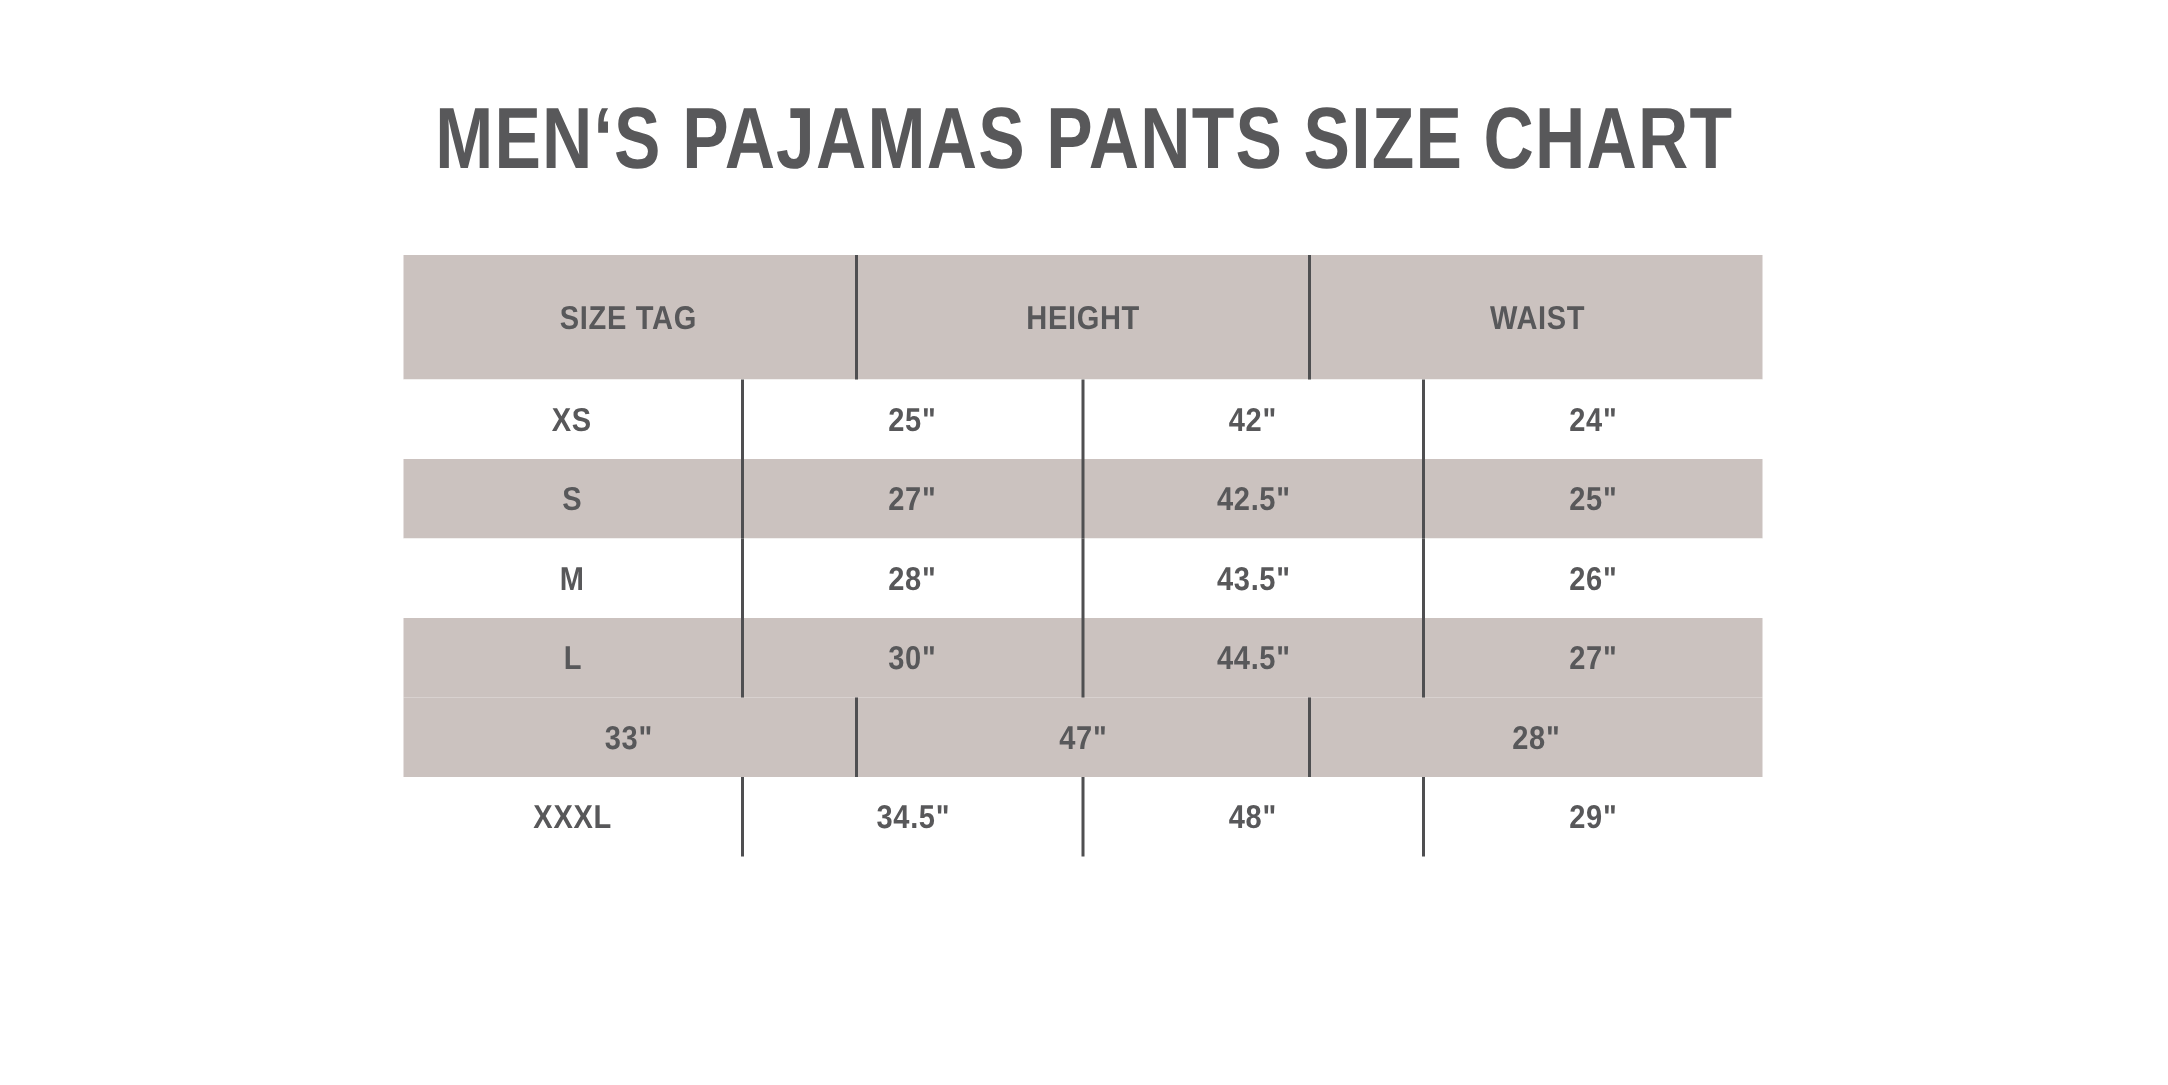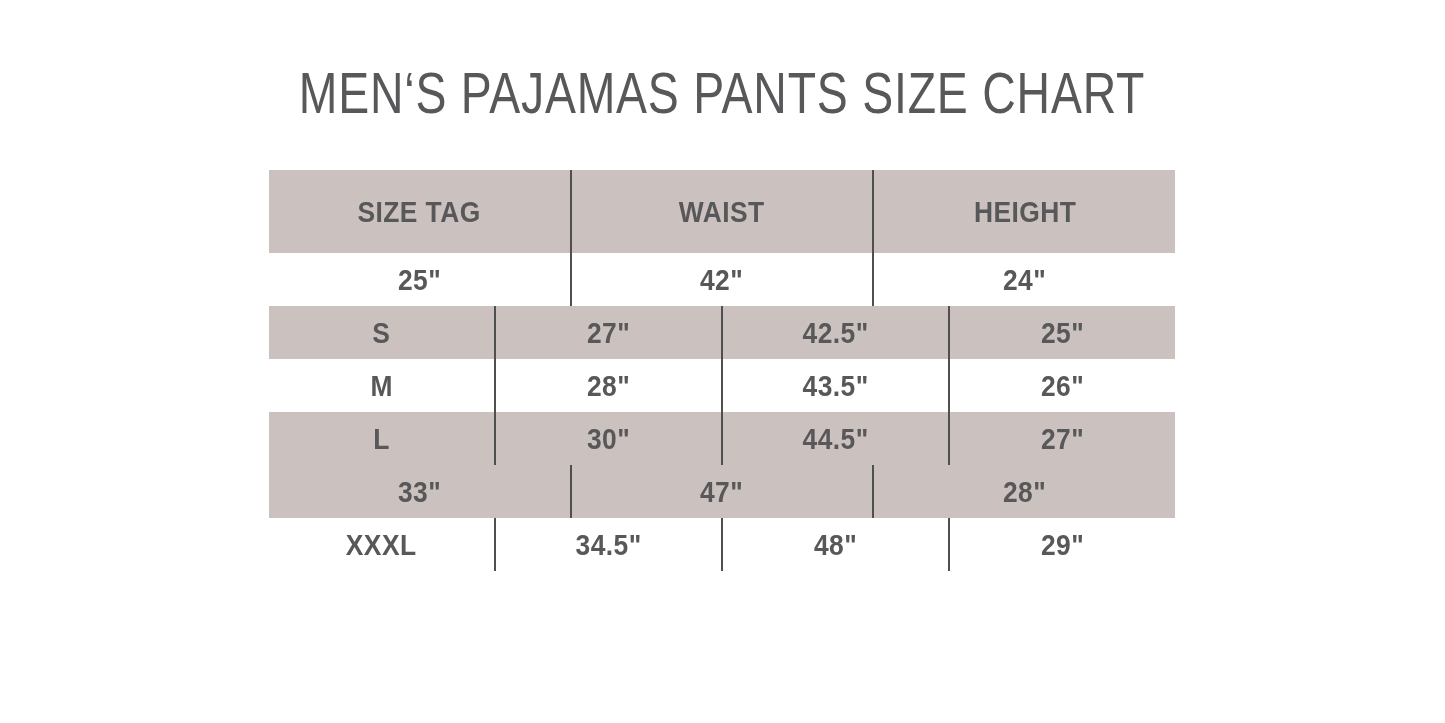--- a/index.html
+++ b/index.html
@@ -21,21 +21,21 @@
   }
   
   .title {
     position: absolute;
     top: 62px;
     left: 0;
     width: 1445px;
     text-align: center;
     font-size: 58px;
     line-height: 62px;
-    font-weight: normal;
+    font-weight: bold;
     color: #58585a;
     white-space: nowrap;
   }
   .title .squeeze {
     display: inline-block;
     transform: scaleX(0.80);
     transform-origin: 50% 50%;
     letter-spacing: 1px;
   }
   
@@ -58,21 +58,21 @@
   .trow.alt {
     background: #cbc2bf;
   }
   .cell {
     flex: 1 1 0;
     box-sizing: border-box;
     display: flex;
     align-items: center;
     justify-content: center;
     font-weight: bold;
-    font-size: 30px;
+    font-size: 22px;
     color: #58585a;
     overflow: hidden;
   }
   .cell:not(:last-child) {
     border-right: 2px solid #4f4f51;
   }
   .cell .squeeze {
     display: inline-block;
     transform: scaleX(0.88);
     transform-origin: 50% 50%;
@@ -89,28 +89,31 @@
     <span class="squeeze">MEN‘S PAJAMAS PANTS SIZE CHART</span>
   </div>
 
   <div class="size-table">
 
     <div class="trow header">
       <div class="cell">
           <span class="squeeze">SIZE TAG</span>
         </div>
       <div class="cell">
-          <span class="squeeze">WAIST</span>
+          <span class="squeeze">HEIGHT</span>
         </div>
       <div class="cell">
-          <span class="squeeze">HEIGHT</span>
+          <span class="squeeze">WAIST</span>
         </div>
     </div>
 
     <div class="trow">
+      <div class="cell">
+          <span class="squeeze">XS</span>
+        </div>
       <div class="cell">
           <span class="squeeze">25"</span>
         </div>
       <div class="cell">
           <span class="squeeze">42"</span>
         </div>
       <div class="cell">
           <span class="squeeze">24"</span>
         </div>
     </div>

